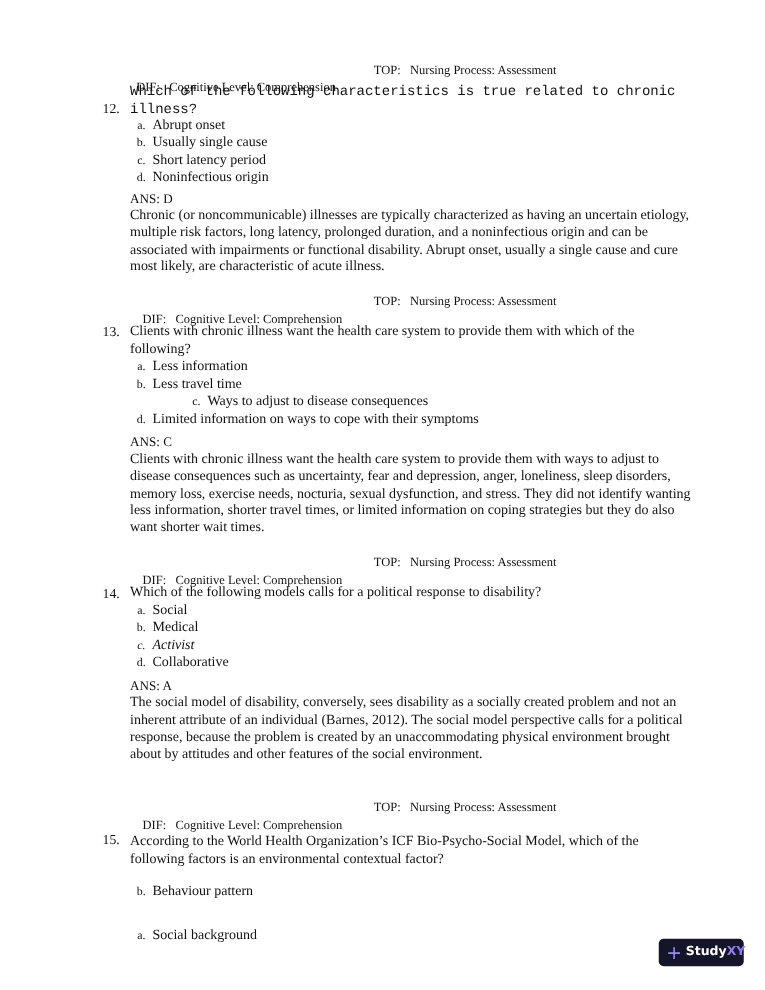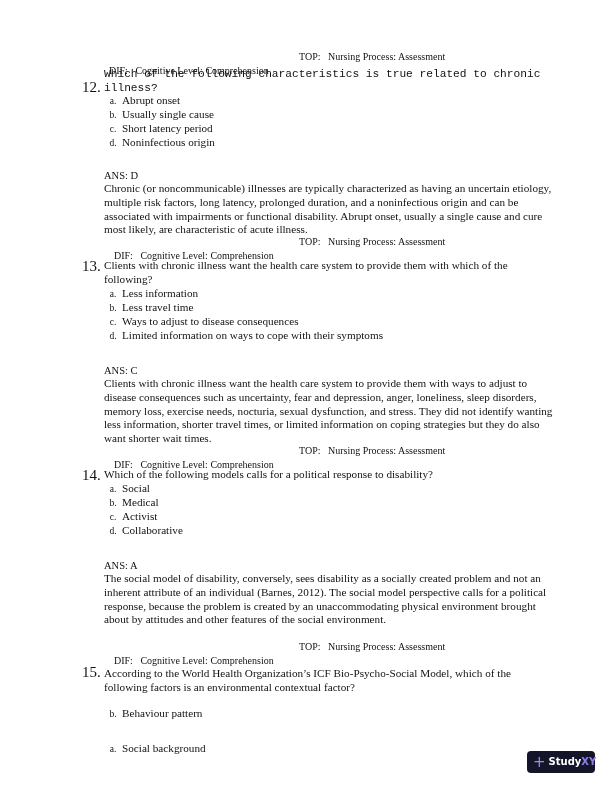--- a/index.html
+++ b/index.html
@@ -1,24 +1,24 @@
 <!DOCTYPE html>
 <html><head>
 <meta charset="utf-8">
 <style>
   html, body { margin: 0; padding: 0; background: #ffffff; }
   body { width: 612px; height: 792px; position: relative; overflow: hidden;
          font-family: "Liberation Serif", serif; color: #111; font-size: 11.2px; line-height: 13.8px; }
   .dif { position: absolute; left: 104px; font-size: 10px; white-space: pre; }
   .dif .top { position: absolute; left: 195px; top: 0; }
-  .qnum { position: absolute; left: 82px; font-size: 15px; }
+  .qnum { position: absolute; left: 82px; font-size: 11px; }
   .qtext { position: absolute; left: 104px; width: 450px; }
   .opt { position: absolute; left: 104px; text-align: center; }
   .opt .letter { display: inline-block; width: 18px; font-size: 9.5px; }
-  .ans { position: absolute; left: 104px; width: 450px; margin-top: 16px; }
+  .ans { position: absolute; left: 104px; width: 450px; }
   .badge { position: absolute; left: 527px; top: 751px; width: 68px; height: 22px;
            background: #15152a; border-radius: 4px; color: #fff;
            font-family: "DejaVu Sans", sans-serif; font-weight: bold; font-size: 10px;
            display: flex; align-items: center; }
   .badge .plus { color: #9b8cf0; font-size: 15px; font-weight: normal; margin: 0 3px 0 6px; line-height: 10px; }
   .badge .xy { color: #8e7cf0; }
 </style>
 </head>
 <body>
 
@@ -40,36 +40,36 @@
     <span>DIF:</span>&nbsp;&nbsp;&nbsp;<span>Cognitive Level: Comprehension</span>
     <span class="top"><span>TOP:</span>&nbsp;&nbsp;&nbsp;<span>Nursing Process: Assessment</span></span>
   </div>
 </div>
 
 <div>
   <div class="qnum" style="top:260px;">13.</div>
   <div class="qtext" style="top:259px;">Clients with chronic illness want the health care system to provide them with which of the following?</div>
   <div class="opt" style="top:287px;"><span class="letter">a.</span><span>Less information</span></div>
   <div class="opt" style="top:301px;"><span class="letter">b.</span><span>Less travel time</span></div>
-  <div class="opt" style="top:315px;"><span class="letter">c.</span><span>Ways to adjust to disease consequences</span></div>
+  <div class="opt" style="top:315px;margin-left:44px;"><span class="letter">c.</span><span>Ways to adjust to disease consequences</span></div>
   <div class="opt" style="top:329px;"><span class="letter">d.</span><span>Limited information on ways to cope with their symptoms</span></div>
   <div class="ans" style="top:348px; font-size:10.5px;">ANS:  C</div>
   <div class="ans" style="top:361px;">Clients with chronic illness want the health care system to provide them with ways to adjust to disease consequences such as uncertainty, fear and depression, anger, loneliness, sleep disorders, memory loss, exercise needs, nocturia, sexual dysfunction, and stress. They did not identify wanting less information, shorter travel times, or limited information on coping strategies but they do also want shorter wait times.</div>
   <div class="dif" style="top:444px;">
     <span>DIF:</span>&nbsp;&nbsp;&nbsp;<span>Cognitive Level: Comprehension</span>
     <span class="top"><span>TOP:</span>&nbsp;&nbsp;&nbsp;<span>Nursing Process: Assessment</span></span>
   </div>
 </div>
 
 <div>
   <div class="qnum" style="top:469px;">14.</div>
   <div class="qtext" style="top:468px;">Which of the following models calls for a political response to disability?</div>
   <div class="opt" style="top:482px;font-family:Liberation Serif, serif;"><span class="letter">a.</span><span>Social</span></div>
   <div class="opt" style="top:496px;"><span class="letter">b.</span><span>Medical</span></div>
-  <div class="opt" style="top:510px;"><span class="letter">c.</span><span>Activist</span></div>
+  <div class="opt" style="top:510px;font-style:italic;"><span class="letter">c.</span><span>Activist</span></div>
   <div class="opt" style="top:524px;"><span class="letter">d.</span><span>Collaborative</span></div>
   <div class="ans" style="top:543px; font-size:10.5px;">ANS:  A</div>
   <div class="ans" style="top:556px;">The social model of disability, conversely, sees disability as a socially created problem and not an inherent attribute of an individual (Barnes, 2012). The social model perspective calls for a political response, because the problem is created by an unaccommodating physical environment brought about by attitudes and other features of the social environment.</div>
   <div class="dif" style="top:640px;">
     <span>DIF:</span>&nbsp;&nbsp;&nbsp;<span>Cognitive Level: Comprehension</span>
     <span class="top"><span>TOP:</span>&nbsp;&nbsp;&nbsp;<span>Nursing Process: Assessment</span></span>
   </div>
 </div>
 
 <div>

